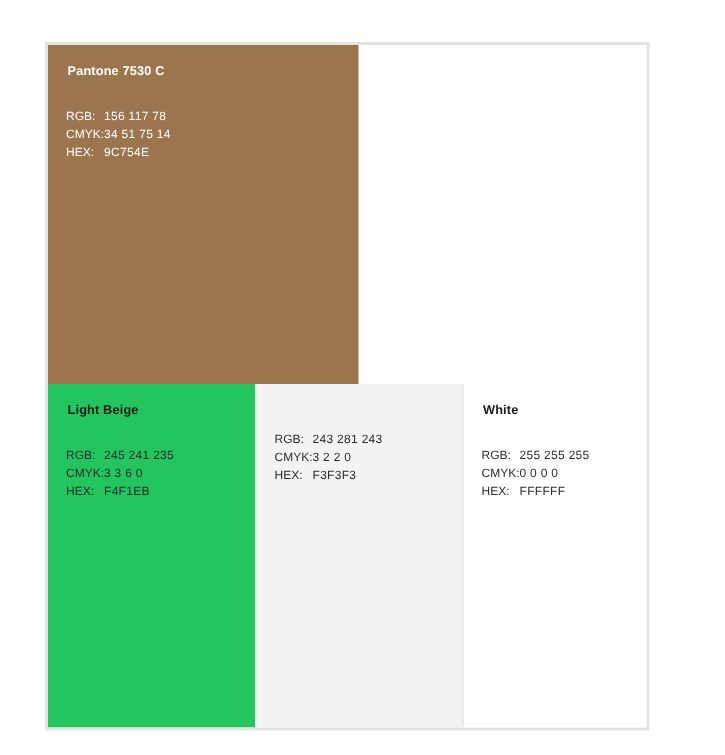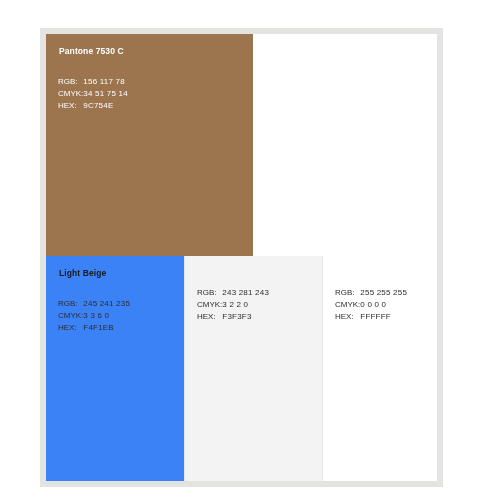--- a/index.html
+++ b/index.html
@@ -9,28 +9,28 @@
   }
   body {
     width: 483px;
     height: 503px;
     font-family: "Liberation Sans", sans-serif;
     -webkit-font-smoothing: antialiased;
   }
 
   #palette-card {
     position: absolute;
-    left: 40px;
+    left: 30px;
     top: 28px;
     width: 403px;
     height: 459px;
     box-sizing: border-box;
     display: flex;
     flex-direction: column;
-    border: 6px solid #15803d;
+    border: 2px solid #15803d;
     overflow: hidden;
   }
 
   .row {
     display: flex;
     flex-direction: row;
   }
   #row-top    { height: 227px; }
   #row-bottom { height: 230px; flex: 1 1 auto; }
 
@@ -104,21 +104,21 @@
         </tr>
       </tbody>
         </table>
     </div>
 
 
   </div>
 
   <div class="row" id="row-bottom">
 
-    <div class="swatch on-light" id="swatch-light-beige" style="background-color: #3b82f6;">
+    <div class="swatch on-light" id="swatch-light-beige" style="background-color: #22c55e;">
       <div class="swatch-name">Light Beige</div>
       <table class="spec-table">
         <tbody>
             <tr>
           <td class="spec-label">RGB:</td>
           <td class="spec-value">245 241 235</td>
         </tr>
         <tr>
           <td class="spec-label">CMYK:</td>
           <td class="spec-value">3 3 6 0</td>
@@ -144,20 +144,21 @@
         </tr>
         <tr>
           <td class="spec-label">HEX:</td>
           <td class="spec-value">F3F3F3</td>
         </tr>
       </tbody>
         </table>
     </div>
 
     <div class="swatch on-light" id="swatch-white" style="background-color: rgb(255, 255, 255); border-left-color: rgb(230, 230, 228);">
+      <div class="swatch-name">White</div>
       <table class="spec-table">
         <tbody>
             <tr>
           <td class="spec-label">RGB:</td>
           <td class="spec-value">255 255 255</td>
         </tr>
         <tr>
           <td class="spec-label">CMYK:</td>
           <td class="spec-value">0  0  0  0</td>
         </tr>

